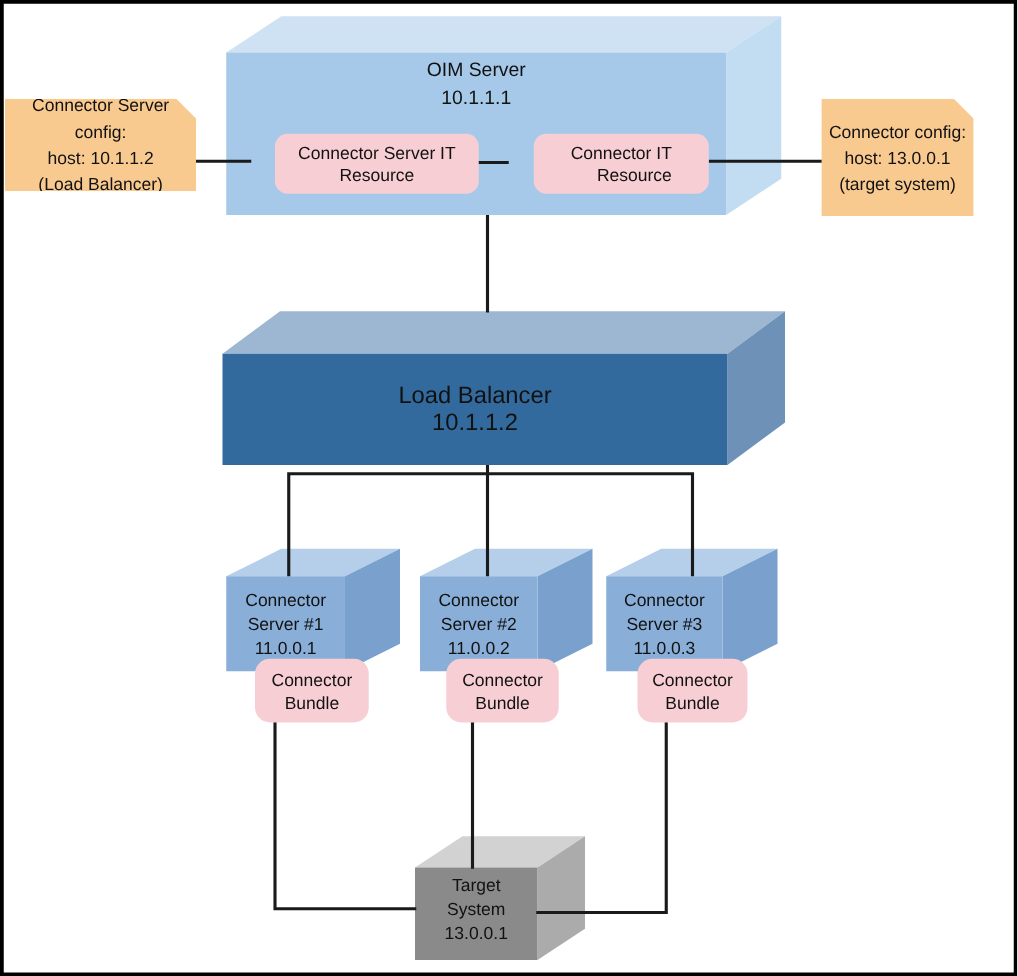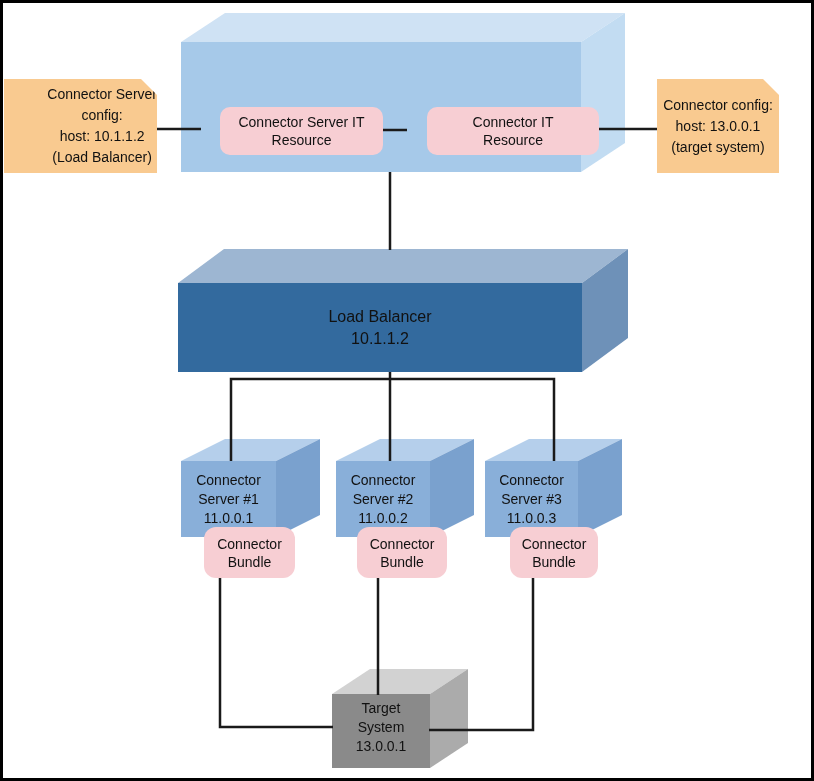--- a/index.html
+++ b/index.html
@@ -29,48 +29,48 @@
     flex-direction: column;
     align-items: center;
     justify-content: center;
   }
   .oim-label {
     left: 181px; top: 46px; width: 400px;
     font-size: 15.5px; line-height: 22px;
   }
   .lb-label {
     left: 178px; top: 283px; width: 404px; height: 89px;
-    font-size: 16px; line-height: 22px; border-radius: 12px;
+    font-size: 19px; line-height: 22px; border-radius: 12px;
   }
   .pink-box {
     position: absolute;
     background: #f7ced3;
     border-radius: 10px;
     font-size: 14px; line-height: 18px;
     text-align: center;
     white-space: pre-line;
     z-index: 2;
     margin-left: 20px;
   }
   .pink-1 { left: 200px; top: 107px; width: 163px; height: 48px; }
-  .pink-2 { left: 407px; top: 107px; width: 172px; height: 48px; }
+  .pink-2 { left: 407px; top: 107px; width: 140px; height: 48px; text-align: right; }
   .bundle { border-radius: 12px; }
   .bundle-1 { left: 184px; top: 527px; width: 91px; height: 51px; }
   .bundle-2 { left: 337px; top: 527px; width: 90px; height: 51px; }
   .bundle-3 { left: 490px; top: 527px; width: 88px; height: 51px; }
   .callout {
     position: absolute;
     background: #f9ca90;
     font-size: 14px; line-height: 21px;
     text-align: center;
     white-space: pre-line;
     clip-path: polygon(0 0, calc(100% - 16px) 0, 100% 16px, 100% 100%, 0 100%);
     z-index: 2;
   }
-  .callout-left  { left: 4px;   top: 79px; width: 153px; height: 94px; align-items: flex-end; }
+  .callout-left  { left: 4px;   top: 79px; width: 153px; height: 74px; }
   .callout-right { left: 657px; top: 79px; width: 122px; height: 94px; }
   .cs-label {
     font-size: 14px; line-height: 19px;
     top: 461px; height: 76px;
   }
   .cs-1 { left: 181px; width: 95px; }
   .cs-2 { left: 336px; width: 94px; }
   .cs-3 { left: 485px; width: 93px; }
   .target-label {
     left: 332px; top: 694px; width: 98px; height: 66px;
@@ -117,20 +117,22 @@
       <line x1="390" y1="172" x2="390" y2="250"></line>
       <line x1="390" y1="372" x2="390" y2="461"></line>
       <polyline points="231,461 231,379 554,379 554,461"></polyline>
       <polyline points="220,577 220,727 333,727"></polyline>
       <line x1="378" y1="577" x2="378" y2="695"></line>
       <polyline points="533,577 533,730 429,730"></polyline>
     </g>
     <polygon points="364,130 379,123.5 379,136.5" fill="#1a1a1a"></polygon>
   </svg>
 
+  <div class="label oim-label">OIM Server
+10.1.1.1</div>
 
   <div class="pink-box pink-1 flexc">
     <span>Connector Server IT
 Resource</span>
   </div>
   <div class="pink-box pink-2 flexc">
     <span>Connector IT
 Resource</span>
   </div>
 

